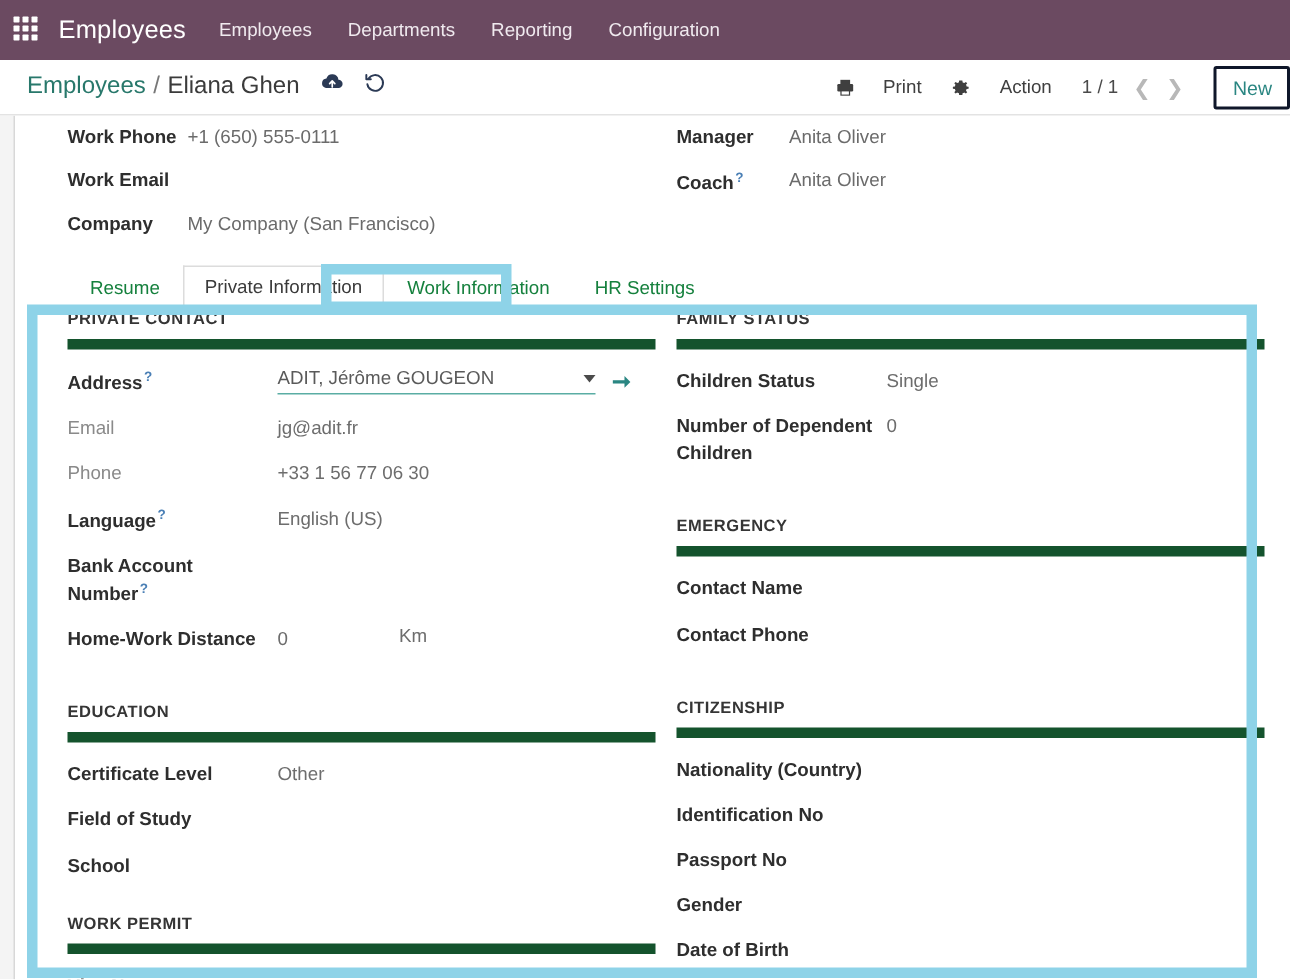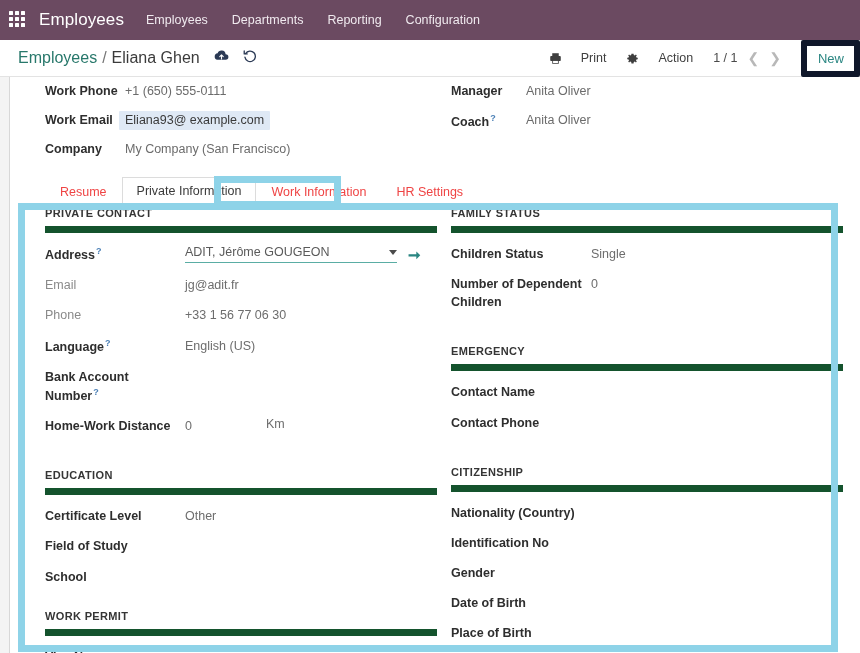--- a/index.html
+++ b/index.html
@@ -144,21 +144,21 @@
     margin-right: 8px;
     white-space: nowrap;
   }
   .pager .arrow {
     color: #b8b8b8;
     font-size: 14px;
     cursor: pointer;
     line-height: 1;
   }
   .new-btn {
-    border: 6px solid #0f172a;
+    border: 2px solid #0f172a;
     color: #2a8682;
     background: #ffffff;
     font-size: 13px;
     padding: 5px 10px 5px 11px;
     margin-left: 12px;
     border-radius: 2px;
     cursor: pointer;
     white-space: nowrap;
   }
 
@@ -236,21 +236,21 @@
     position: absolute;
     top: 100px; left: 34px;
     width: 790px;
     height: 29px;
     display: flex;
     align-items: flex-end;
     border-bottom: 1px solid #dcdcdc;
   }
   .tab {
     font-size: 12.5px;
-    color: #ef4444;
+    color: #15803d;
     padding: 6px 14px 7px 14px;
     border: 1px solid transparent;
     border-bottom: none;
     background: transparent;
     cursor: pointer;
     position: relative;
     top: 1px;
     white-space: nowrap;
   }
   .tab.active {
@@ -457,21 +457,20 @@
 
     <div class="topfields">
 
       <div class="col-left">
         <div class="frow">
           <span class="flabel lbl-w">Work Phone</span>
           <span class="fval">+1 (650) 555-0111</span>
         </div>
         <div class="frow">
           <span class="flabel lbl-w">Work Email</span>
-          <span class="email-highlight">Eliana93@ example.com</span>
         </div>
         <div class="frow">
           <span class="flabel lbl-w">Company</span>
           <span class="fval">My Company (San Francisco)</span>
         </div>
       </div>
 
       <div class="col-right">
         <div class="frow">
           <span class="flabel lbl-w-r">Manager</span>
@@ -595,20 +594,24 @@
 
         <div class="prow">
           <span class="plabel">Nationality (Country)</span>
           <span class="pval"></span>
         </div>
         <div class="prow">
           <span class="plabel">Identification No</span>
           <span class="pval"></span>
         </div>
         <div class="prow">
+          <span class="plabel">Passport No</span>
+          <span class="pval"></span>
+        </div>
+        <div class="prow">
           <span class="plabel">Gender</span>
           <span class="pval"></span>
         </div>
         <div class="prow">
           <span class="plabel">Date of Birth</span>
           <span class="pval"></span>
         </div>
         <div class="prow">
           <span class="plabel">Place of Birth</span>
           <span class="pval"></span>

